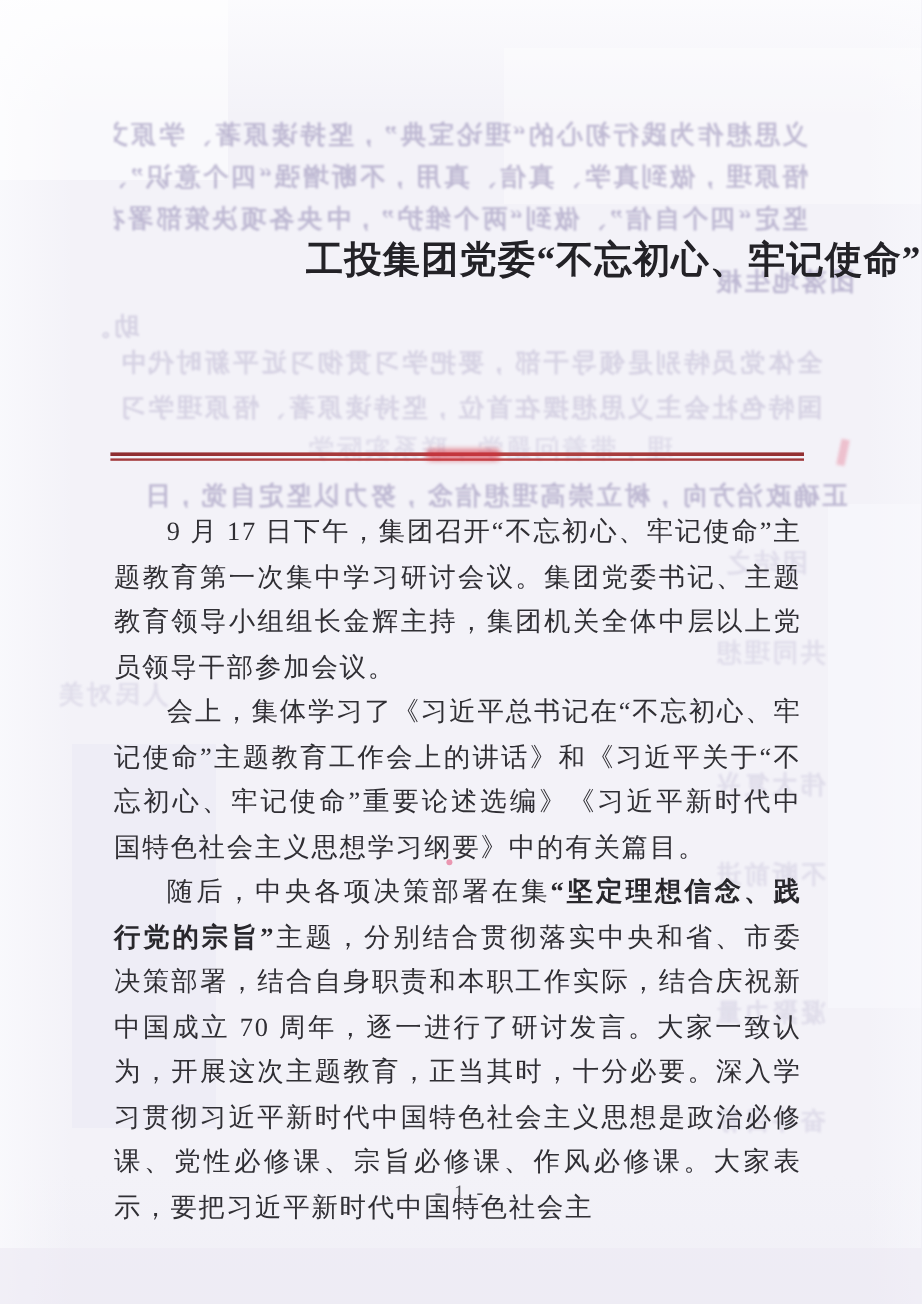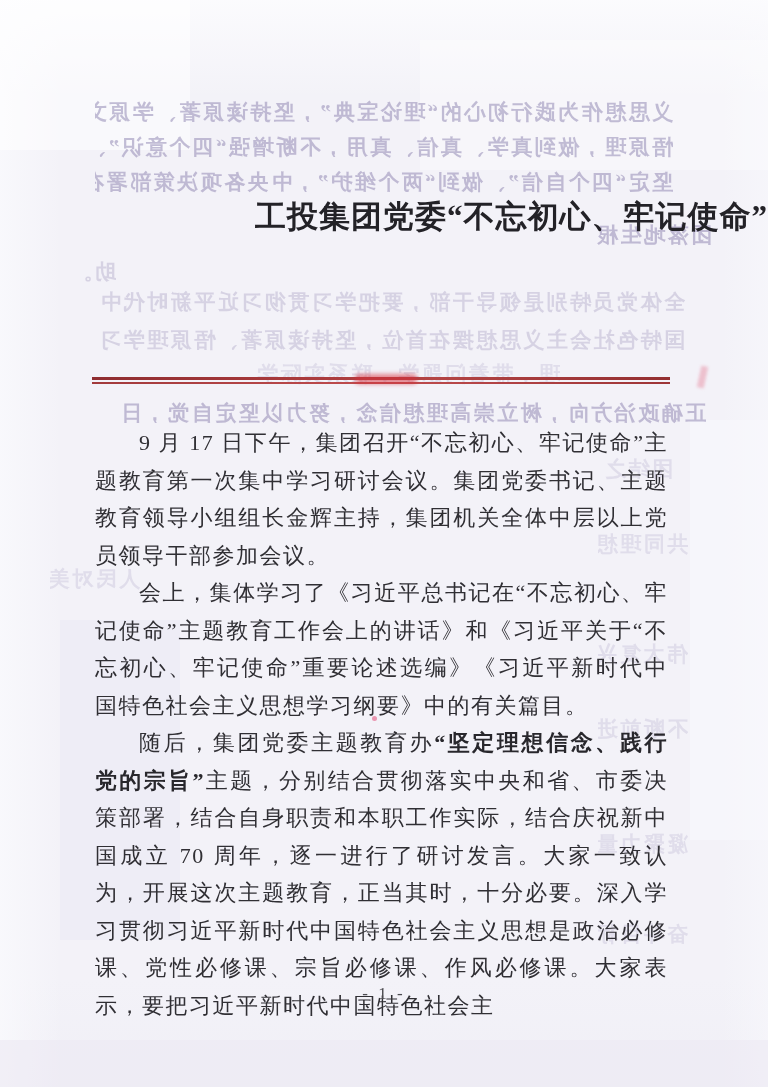--- a/index.html
+++ b/index.html
@@ -130,18 +130,18 @@
     <div class="l1"></div>
     <div class="l2"></div>
   </div>
   <div class="rule-smudge"></div>
   <div class="rule-tail"></div>
   <div class="pink-dot"></div>
 
   <div class="body-text">
     <p>9 月 17 日下午，集团召开“不忘初心、牢记使命”主题教育第一次集中学习研讨会议。集团党委书记、主题教育领导小组组长金辉主持，集团机关全体中层以上党员领导干部参加会议。</p>
     <p>会上，集体学习了《习近平总书记在“不忘初心、牢记使命”主题教育工作会上的讲话》和《习近平关于“不忘初心、牢记使命”重要论述选编》《习近平新时代中国特色社会主义思想学习纲要》中的有关篇目。</p>
-    <p><span>随后，集团党委主题教育办</span><span class="bold">“坚定理想信念、践行党的宗旨”</span><span>主题，分别结合贯彻落实中央和省、市委决策部署，结合自身职责和本职工作实际，结合庆祝新中国成立 70 周年，逐一进行了研讨发言。大家一致认为，开展这次主题教育，正当其时，十分必要。深入学习贯彻习近平新时代中国特色社会主义思想是政治必修课、党性必修课、宗旨必修课、作风必修课。大家表示，要把习近平新时代中国特色社会主</span></p>
+    <p><span>随后，中央各项决策部署在集</span><span class="bold">“坚定理想信念、践行党的宗旨”</span><span>主题，分别结合贯彻落实中央和省、市委决策部署，结合自身职责和本职工作实际，结合庆祝新中国成立 70 周年，逐一进行了研讨发言。大家一致认为，开展这次主题教育，正当其时，十分必要。深入学习贯彻习近平新时代中国特色社会主义思想是政治必修课、党性必修课、宗旨必修课、作风必修课。大家表示，要把习近平新时代中国特色社会主</span></p>
   </div>
 
   <div class="page-num">- 1 -</div>
 
 </div>
 
 </body></html>

